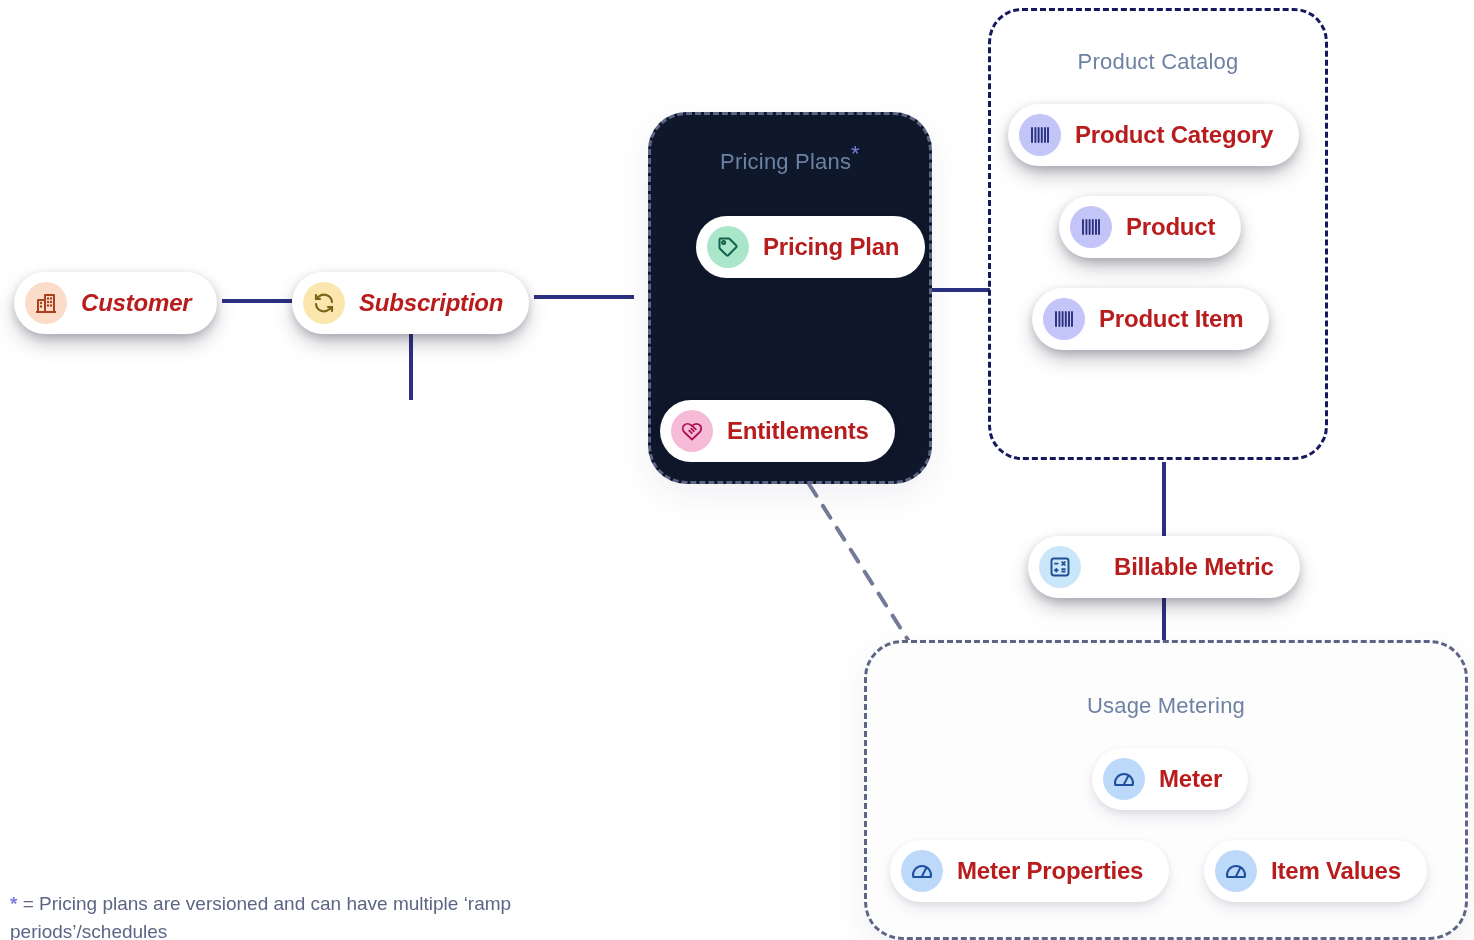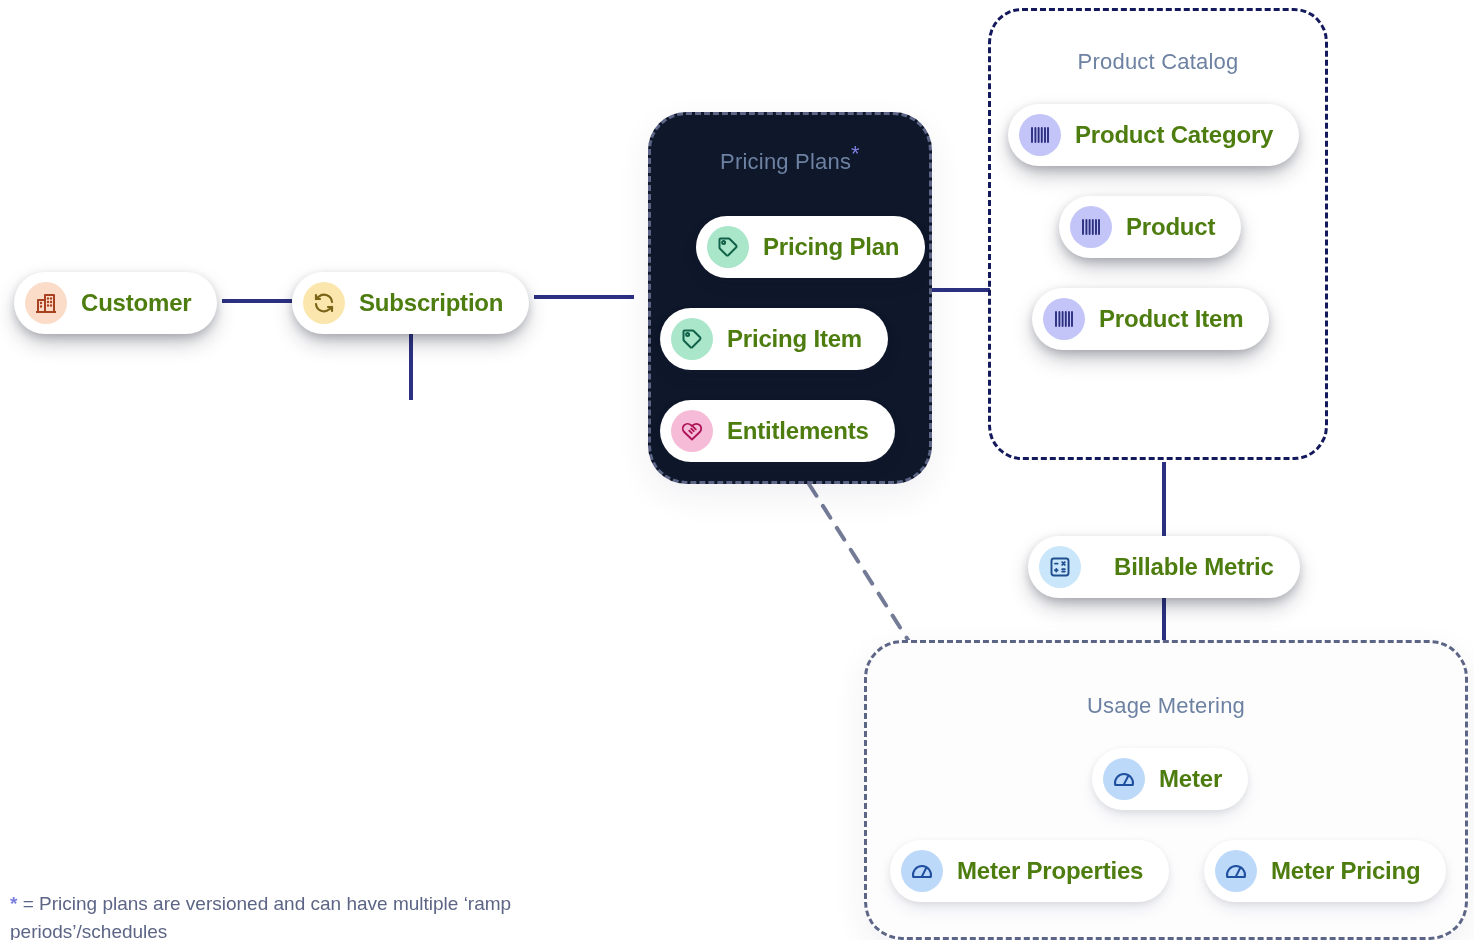--- a/index.html
+++ b/index.html
@@ -33,21 +33,21 @@
        box-shadow:0 12px 34px rgba(40,48,80,.07);}
   #grp-usage .group-title{top:50px;}
 
   
   .pill{position:absolute;display:flex;align-items:center;gap:14px;
         background:#fff;border-radius:999px;
         padding:10px 26px 10px 11px;box-sizing:border-box;
         box-shadow:0 10px 22px -4px rgba(20,24,45,.34),
                    0 3px 8px rgba(20,24,45,.16);
         z-index:3;white-space:nowrap;}
-  .pill .label{color:#4d7c0f;font-size:24px;font-weight:700;letter-spacing:-.2px;}
+  .pill .label{color:#b91c1c;font-size:24px;font-weight:700;letter-spacing:-.2px;}
   .ico{width:42px;height:42px;border-radius:50%;flex:0 0 42px;
        display:flex;align-items:center;justify-content:center;}
   .ico svg{display:block;}
 
   
   .pill.soft{box-shadow:0 8px 18px -4px rgba(30,36,60,.13),
                         0 2px 6px rgba(30,36,60,.08);}
 
   .footnote{position:absolute;left:10px;top:890px;width:560px;z-index:4;
        color:#5c6585;font-size:19px;line-height:1.45;font-weight:400;}
@@ -86,33 +86,33 @@
   </div>
 
   <div class="group" id="grp-catalog">
     <div class="group-title">Product Catalog</div>
   </div>
 
   <div class="group" id="grp-usage">
     <div class="group-title">Usage Metering</div>
   </div>
 
-  <div class="pill" style="left:14px;top:272px;">
+  <div class="pill" style="left:14px;top:272px;font-style:italic;">
     <span class="ico" style="background:#fbdcc8;">
       <svg width="24" height="24" viewBox="0 0 24 24" fill="none" stroke="#a8411f" stroke-width="2" stroke-linejoin="round">
         <path d="M4 21V9h7v12"></path>
           <path d="M11 21V4h9v17"></path>
           <path d="M2 21h20"></path>
         <path d="M7 12h0.01M7 15.5h0.01M14 7.5h0.01M17 7.5h0.01M14 11h0.01M17 11h0.01M14 14.5h0.01M17 14.5h0.01" stroke-linecap="round" stroke-width="2.4"></path>
       </svg>
     </span>
     <span class="label">Customer</span>
   </div>
 
-  <div class="pill" style="left:292px;top:272px;">
+  <div class="pill" style="left:292px;top:272px;font-style:italic;">
     <span class="ico" style="background:#fbe7ad;">
       <svg width="24" height="24" viewBox="0 0 24 24" fill="none" stroke="#7a6418" stroke-width="2.2" stroke-linecap="round" stroke-linejoin="round">
         <path d="M20 11a8 8 0 0 0-13.3-5.3L4 8"></path>
           <path d="M4 4v4h4"></path>
         <path d="M4 13a8 8 0 0 0 13.3 5.3L20 16"></path>
           <path d="M20 20v-4h-4"></path>
       </svg>
     </span>
     <span class="label">Subscription</span>
   </div>
@@ -121,29 +121,20 @@
   <div class="pill soft" style="left:696px;top:216px;text-align:center;">
     <span class="ico" style="background:#a9e6ca;">
       <svg width="24" height="24" viewBox="0 0 24 24" fill="none" stroke="#12624a" stroke-width="2" stroke-linejoin="round">
         <path d="M3.5 12.6V4.6a1.1 1.1 0 0 1 1.1-1.1h8a1.6 1.6 0 0 1 1.1.5l6.3 6.3a1.6 1.6 0 0 1 0 2.2l-7.5 7.5a1.6 1.6 0 0 1-2.2 0L4 13.7a1.6 1.6 0 0 1-.5-1.1z"></path>
         <circle cx="7.6" cy="7.6" r="1.5"></circle>
       </svg>
     </span>
     <span class="label">Pricing Plan</span>
   </div>
 
-  <div class="pill soft" style="left:660px;top:308px;">
-    <span class="ico" style="background:#a9e6ca;">
-      <svg width="24" height="24" viewBox="0 0 24 24" fill="none" stroke="#12624a" stroke-width="2" stroke-linejoin="round">
-        <path d="M3.5 12.6V4.6a1.1 1.1 0 0 1 1.1-1.1h8a1.6 1.6 0 0 1 1.1.5l6.3 6.3a1.6 1.6 0 0 1 0 2.2l-7.5 7.5a1.6 1.6 0 0 1-2.2 0L4 13.7a1.6 1.6 0 0 1-.5-1.1z"></path>
-        <circle cx="7.6" cy="7.6" r="1.5"></circle>
-      </svg>
-    </span>
-    <span class="label">Pricing Item</span>
-  </div>
 
   <div class="pill soft" style="left:660px;top:400px;">
     <span class="ico" style="background:#f6bcd7;">
       <svg width="24" height="24" viewBox="0 0 24 24" fill="none" stroke="#ad1257" stroke-width="1.8" stroke-linecap="round" stroke-linejoin="round">
         <path d="M12 20.5 4.2 13a4.8 4.8 0 0 1 6.8-6.8l1 1 1-1A4.8 4.8 0 0 1 19.8 13z"></path>
         <path d="M9.2 11.6l2.6 2.6"></path>
           <path d="M11.2 9.6l2.6 2.6"></path>
           <path d="M13.2 7.8l2.6 2.6"></path>
       </svg>
     </span>
@@ -211,20 +202,20 @@
     <span class="label">Meter</span>
   </div>
 
   <div class="pill soft" style="left:1204px;top:840px;">
     <span class="ico" style="background:#bcd9f9;">
       <svg width="24" height="24" viewBox="0 0 24 24" fill="none" stroke="#1f4f9f" stroke-width="2" stroke-linecap="round" stroke-linejoin="round">
         <path d="M3.2 18a9 9 0 1 1 17.6 0z"></path>
         <path d="M12 17.2 16.2 9"></path>
       </svg>
     </span>
-    <span class="label">Meter Pricing</span>
+    <span class="label">Item Values</span>
   </div>
 
   <div class="footnote">
     <span class="star">*</span><span> = Pricing plans are versioned and can have multiple ‘ramp periods’/schedules</span>
   </div>
 
 </div>
 
 </body></html>

